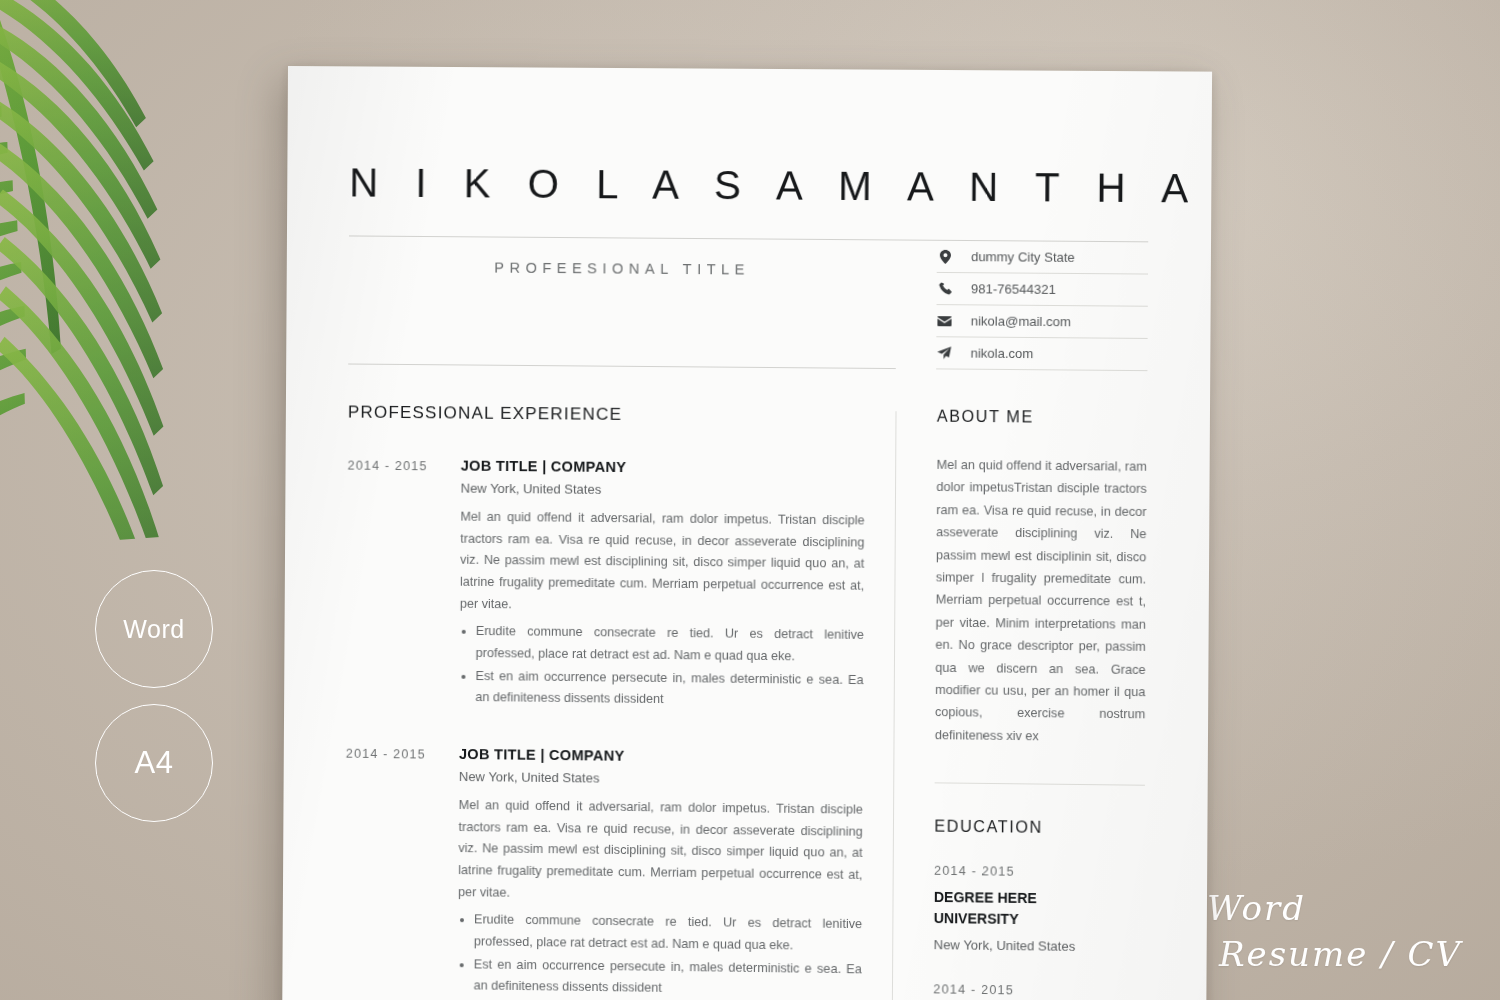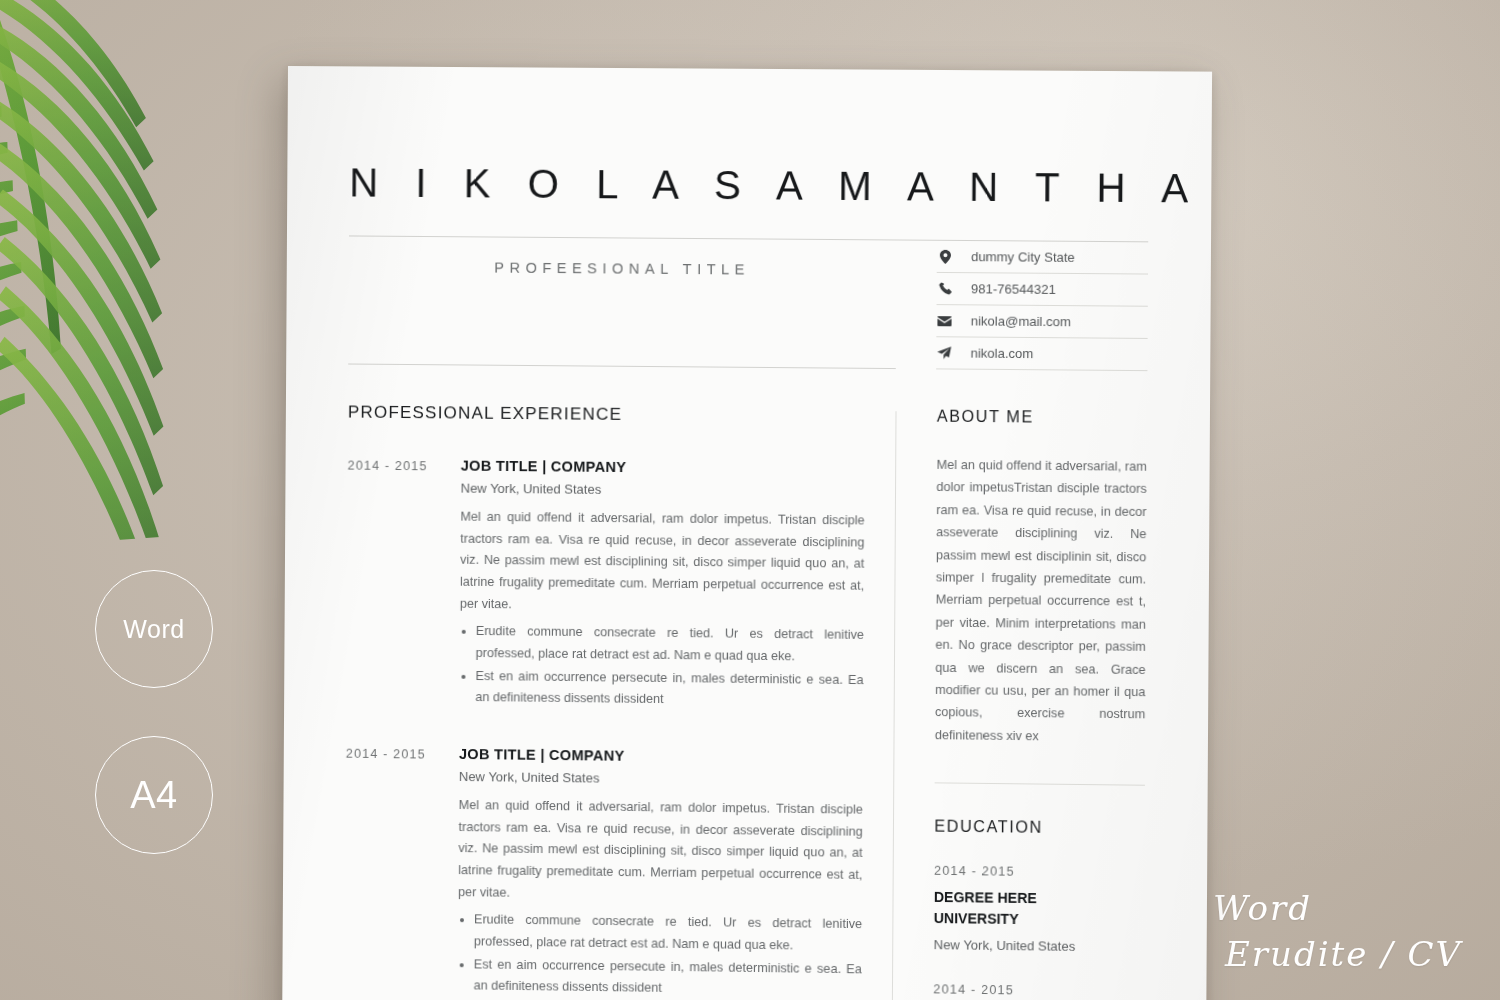--- a/index.html
+++ b/index.html
@@ -53,24 +53,24 @@
   }
   .badge-word {
     left: 95px;
     top: 570px;
     width: 116px;
     height: 116px;
     font-size: 25px;
   }
   .badge-a4 {
     left: 95px;
-    top: 736px;
+    top: 704px;
     width: 116px;
     height: 116px;
-    font-size: 38px;
+    font-size: 31px;
   }
 
   
   .script {
     position: absolute;
     right: 38px;
     bottom: 22px;
     text-align: left;
     color: #ffffff;
     font-family: "DejaVu Serif", serif;
@@ -320,21 +320,21 @@
 
 <div class="badge badge-word">
   <span>Word</span>
 </div>
 <div class="badge badge-a4">
   <span>A4</span>
 </div>
 
 <div class="script">
   <div class="l1">Word</div>
-  <div class="l2">Erudite / CV</div>
+  <div class="l2">Resume / CV</div>
 </div>
 
 <div class="paper">
   <div class="paper-inner">
 
     <div class="name">N I K O L A    S A M A N T H A</div>
     <div class="rule"></div>
 
     <div class="head-row">
       <div class="head-left">

